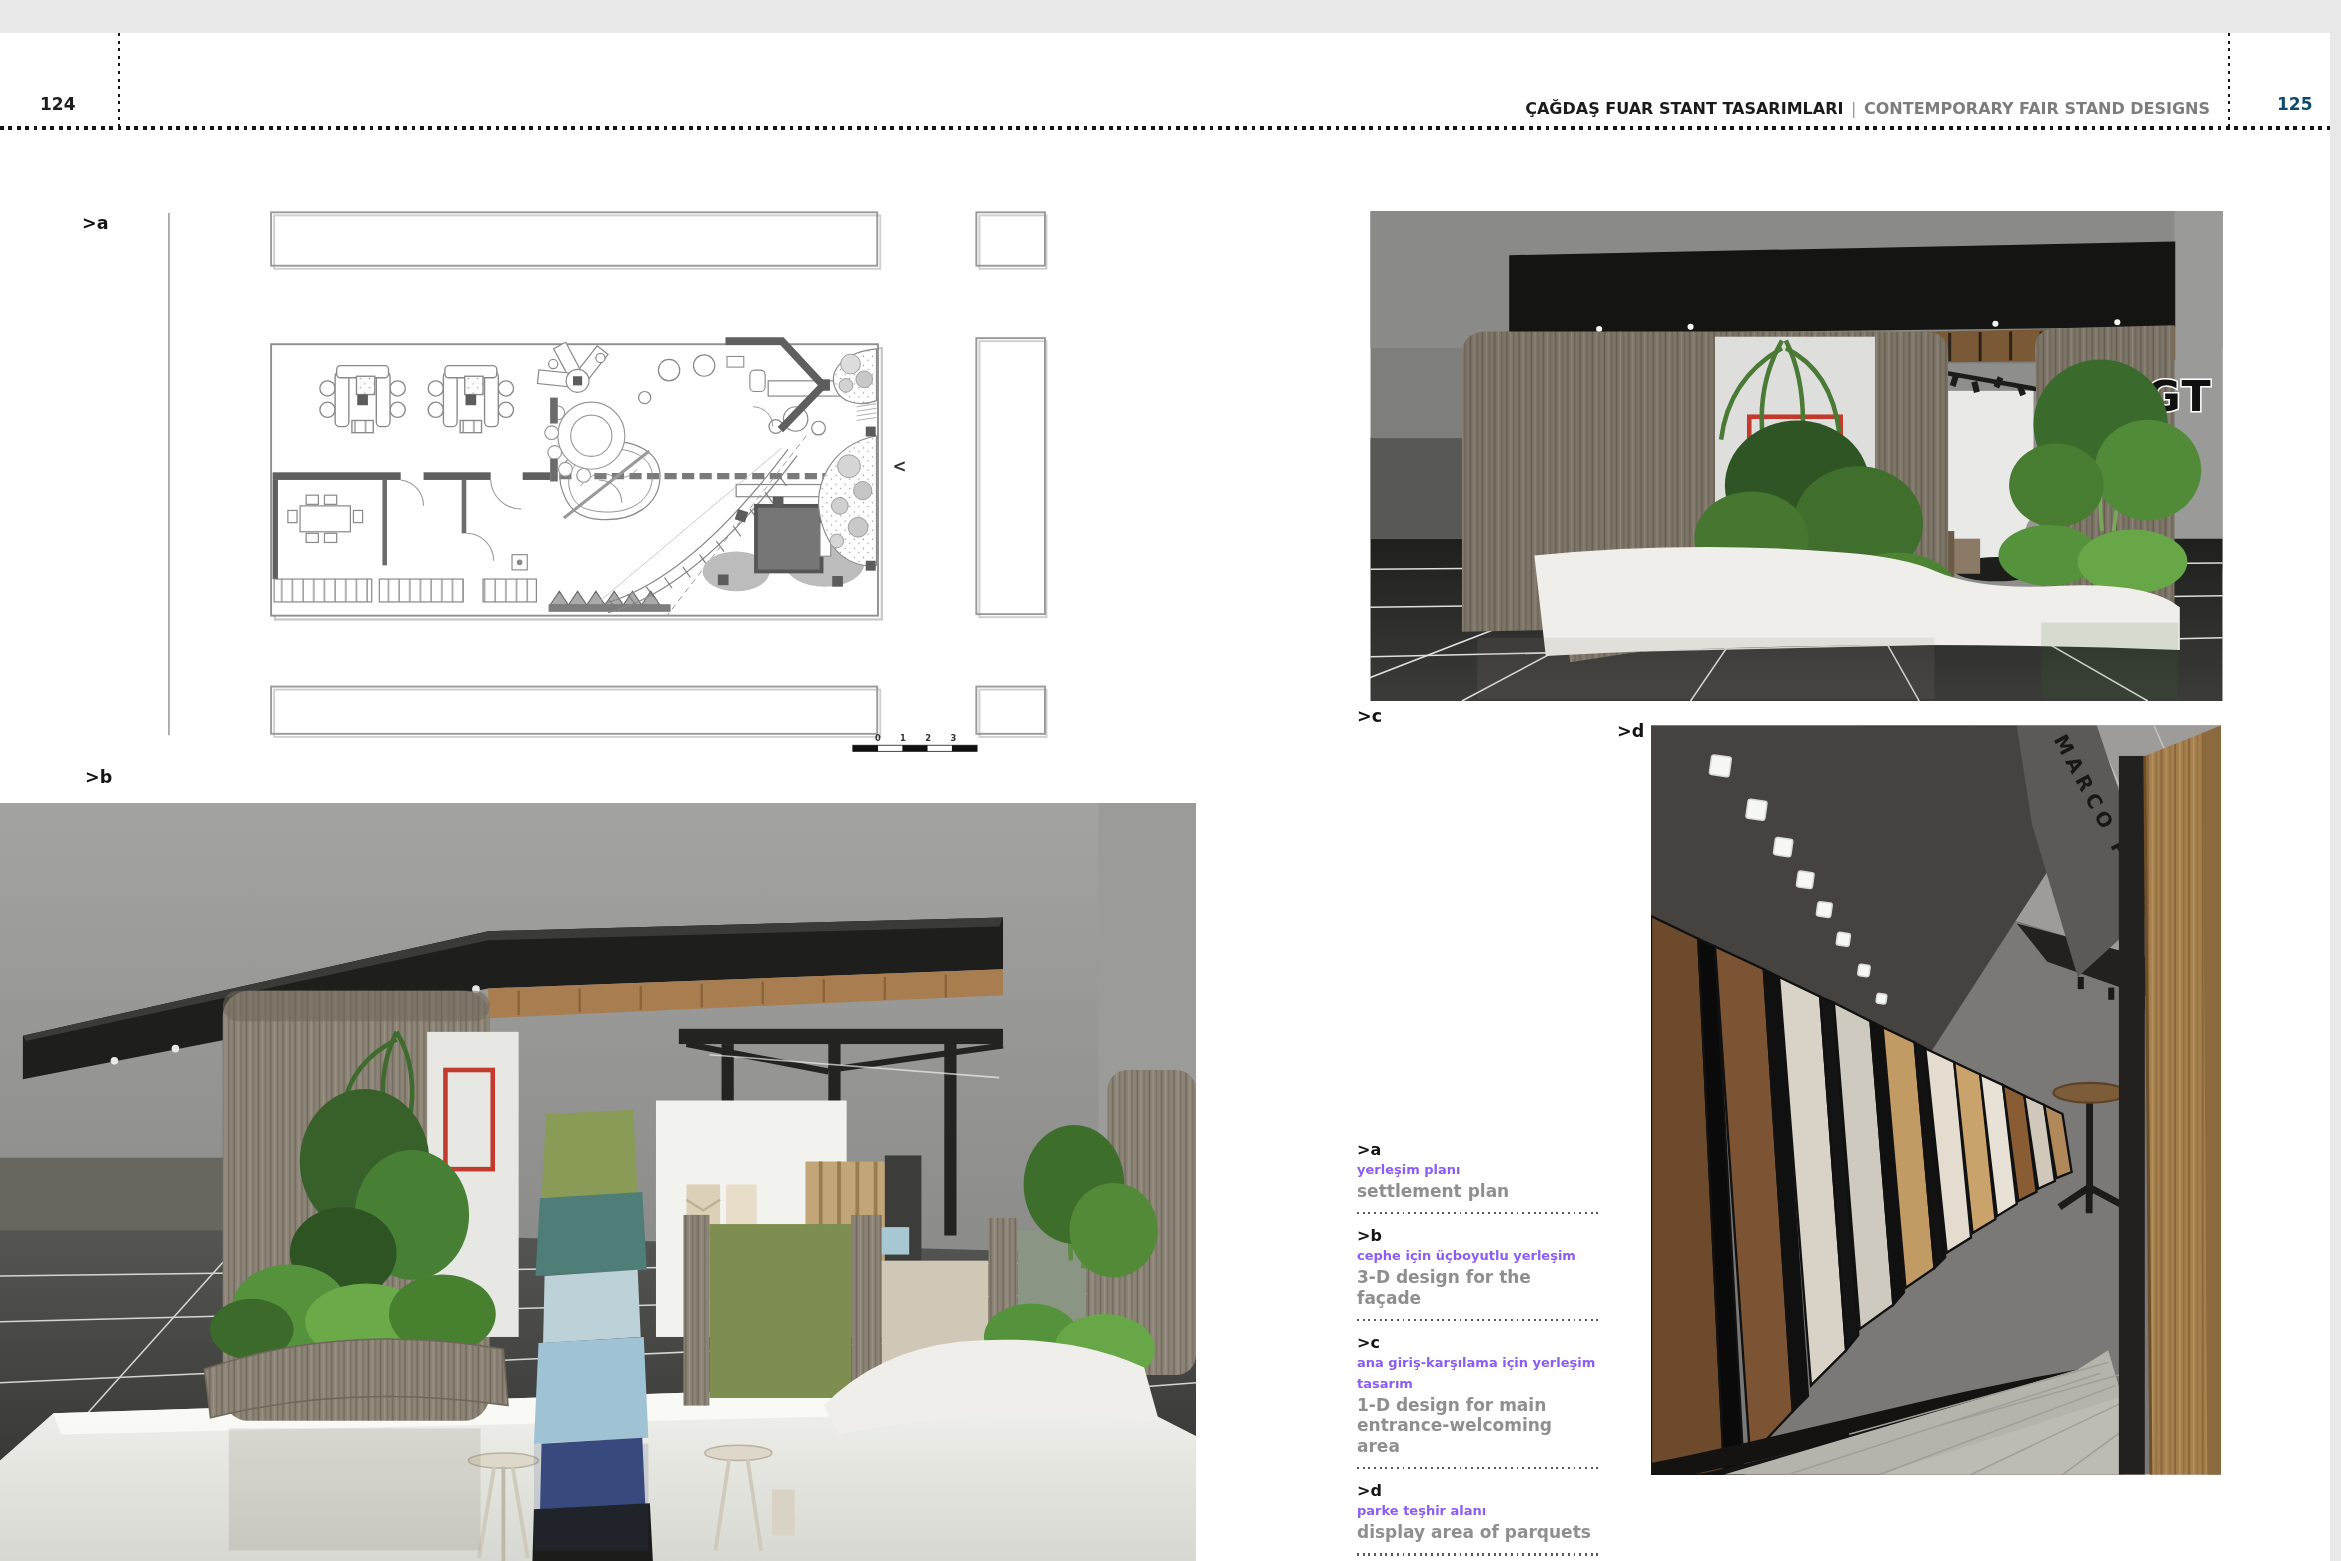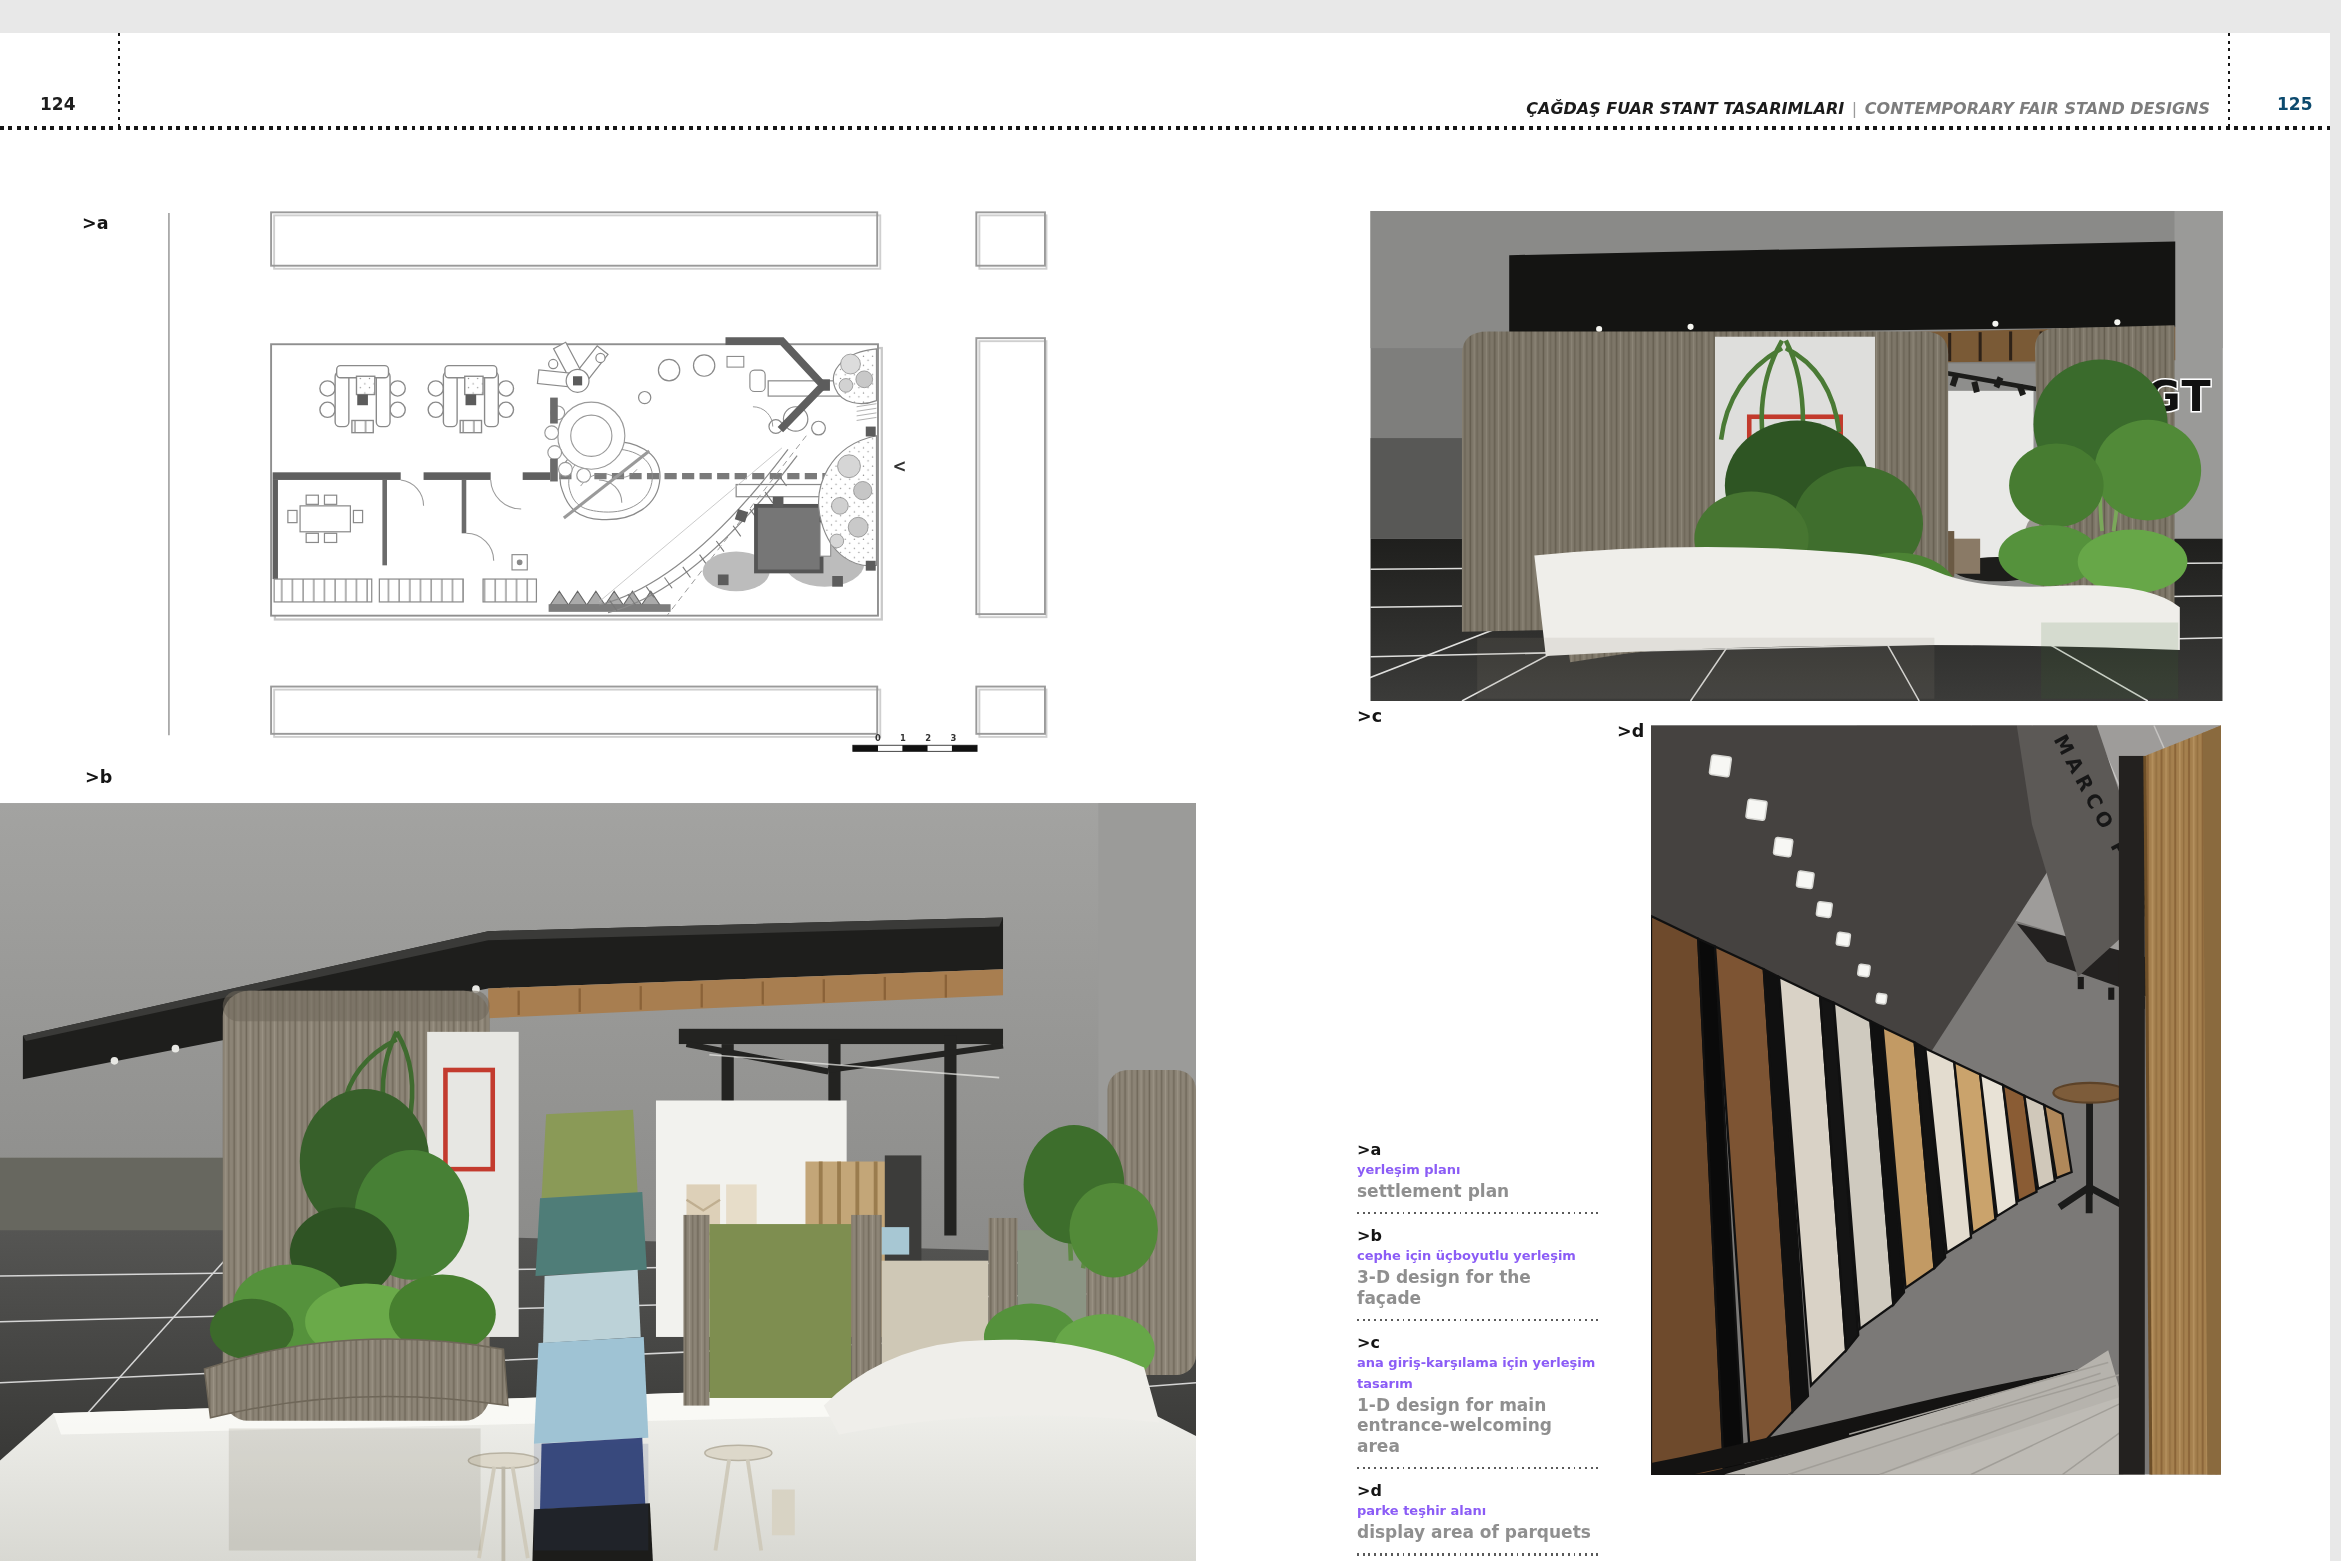--- a/index.html
+++ b/index.html
@@ -6,21 +6,21 @@
   #page{position:relative;width:2330px;height:1561px;background:#ffffff;overflow:hidden;
         font-family:"DejaVu Sans","Liberation Sans",sans-serif;margin-top:33px;}
   .abs{position:absolute;}
   
   .dot-h{height:3.8px;background-image:repeating-linear-gradient(90deg,#161616 0 3.8px,transparent 3.8px 8.4px);}
   .dot-v{width:2.3px;background-image:repeating-linear-gradient(180deg,#161616 0 3.1px,transparent 3.1px 7.6px);}
   .cap-dot{height:2.3px;background-image:repeating-linear-gradient(90deg,#5a5a5a 0 1.9px,transparent 1.9px 5.7px);margin:10.7px 0 12.2px 0;}
   
   .pagenum{font-size:17px;font-weight:bold;color:#1d1d1d;}
   .title-left{font-size:40px;font-weight:bold;color:#4c53a6;letter-spacing:0px;}
-  .title-right{font-size:16px;font-weight:bold;white-space:nowrap;font-style:italic;}
+  .title-right{font-size:16px;font-weight:bold;white-space:nowrap;}
   .title-right .tr{color:#1b1b1b;}
   .title-right .sep{color:#9a9a9a;font-weight:normal;padding:0 7.6px;}
   .title-right .en{color:#7d7d7d;}
   
   .figlbl{font-size:17.5px;font-weight:bold;color:#141414;}
   
   #captions{width:243px;}
   .cap-id{font-size:16px;font-weight:bold;color:#141414;line-height:20px;}
   .cap-tr{font-size:13px;font-weight:700;color:#8b5cf6;line-height:20.6px;}
   .cap-en{font-size:17px;font-weight:bold;color:#8f8f8f;line-height:20.6px;}

